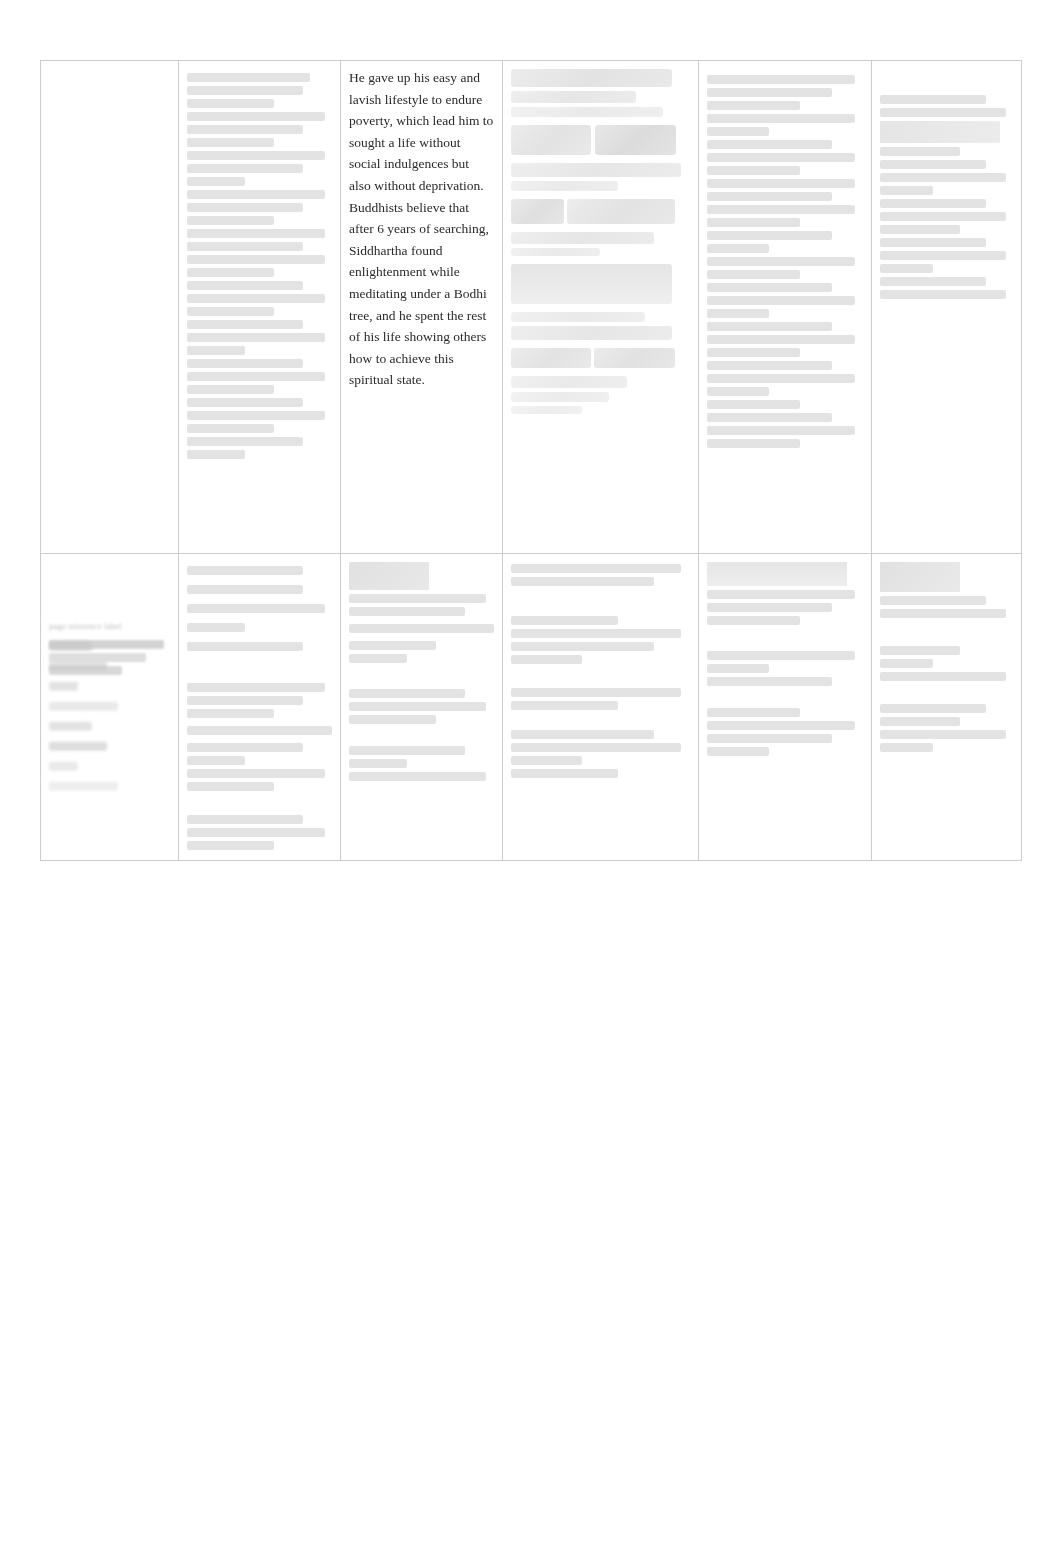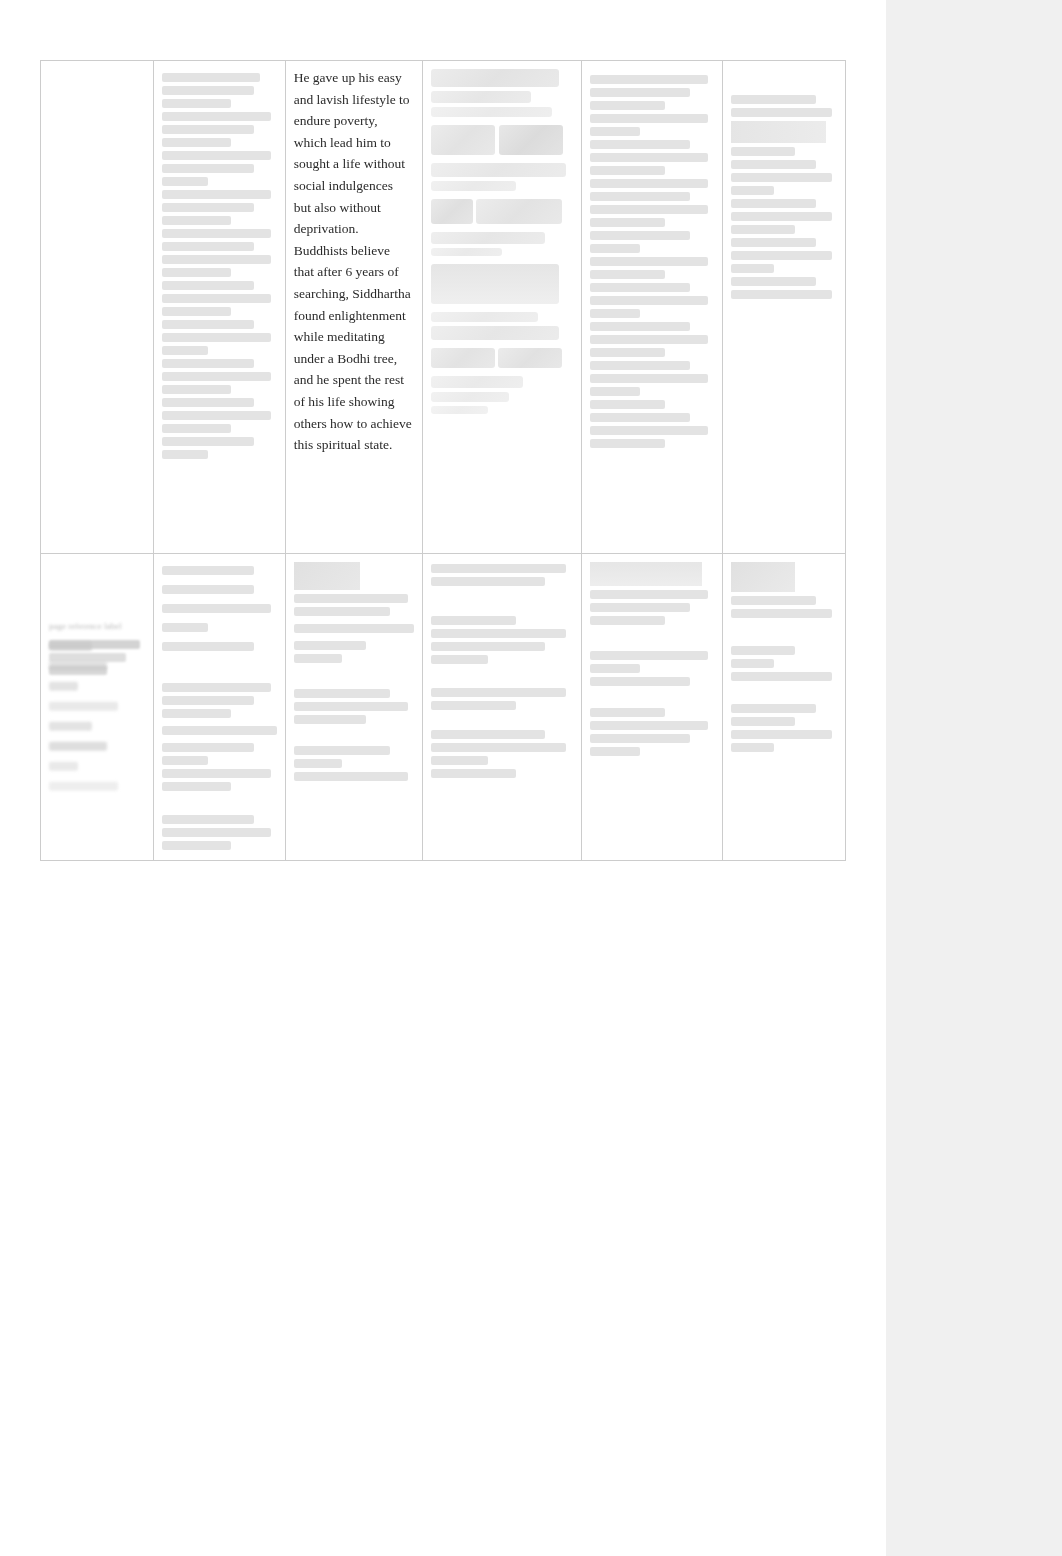--- a/index.html
+++ b/index.html
@@ -6,21 +6,21 @@
 
     body {
       background: #f0f0f0;
       font-family: Georgia, serif;
       width: 1062px;
       min-height: 1556px;
     }
 
     .page-container {
       background: #ffffff;
-      width: 886px;
+      width: 1062px;
       min-height: 1556px;
       padding: 60px 40px;
       position: relative;
     }
 
     
     .content-table {
       width: 100%;
       border-collapse: collapse;
       margin-bottom: 0;

